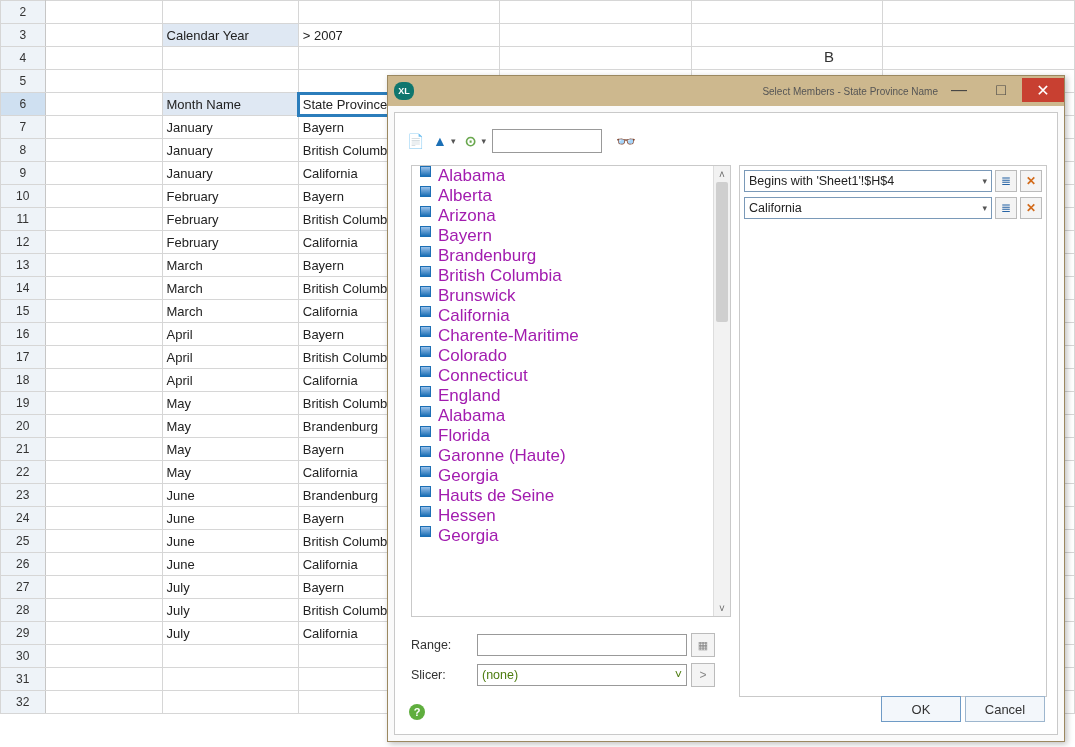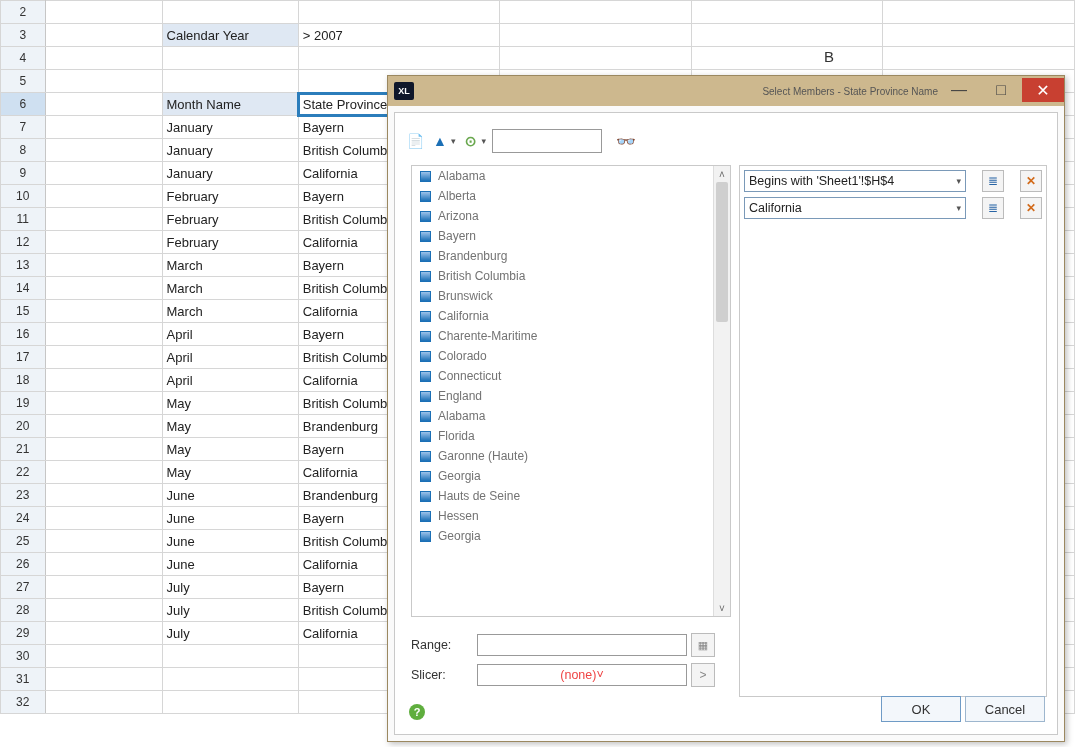--- a/index.html
+++ b/index.html
@@ -12,56 +12,56 @@
 .sheet td.c1{width:104px}
 .sheet td.c2{width:158px}
 .sheet td.c3,.sheet td.c4,.sheet td.c5,.sheet td.c6{width:150px}
 td.hl{background:#dfe8f3}
 td.selL,td.selR{background:#dfe8f3;font-weight:normal}
 tr.rowSel .rowhdr{background:#cfe0f1}
 .cellSel{outline:3px solid #2b7dbb;outline-offset:-2px;background:#fff !important}
 
 .dlg{position:absolute;left:387px;top:75px;width:676px;height:665px;border:1px solid #9b8860;background:#fafafa;box-shadow:2px 2px 6px rgba(0,0,0,.25)}
 .titlebar{height:30px;background:#cdb88e;display:flex;align-items:center}
-.titlebar .xlicon{width:20px;height:18px;margin:0 6px;background:#0f172a;color:#fff;font-size:9px;font-weight:bold;display:flex;align-items:center;justify-content:center;border-radius:2px}
+.titlebar .xlicon{width:20px;height:18px;margin:0 6px;background:#0f766e;color:#fff;font-size:9px;font-weight:bold;display:flex;align-items:center;justify-content:center;border-radius:8px}
 .titlebar .title{flex:1;text-align:right;color:#555;font-size:10px}
 .titlebar .wbtn{width:42px;height:24px;display:flex;align-items:center;justify-content:center;font-family:sans-serif;font-size:16px;color:#444;margin-top:-2px}
 .titlebar .wbtn.close{background:#c84031;color:#fff}
 .body{position:absolute;left:6px;top:36px;right:6px;bottom:6px;border:1px solid #c9c9c9;background:#fff}
 
 .tbar{position:absolute;left:12px;top:14px;right:12px;height:28px;display:flex;align-items:center;gap:6px}
 .ticon{width:18px;height:18px;display:inline-flex;align-items:center;justify-content:center;font-size:14px}
 .ticon.new{color:#d19a3e}
 .ticon.tree{color:#1b6fb5}
 .ticon.link{color:#6aa84f;font-weight:bold}
 .drop{font-size:9px;color:#555;margin-left:-4px}
 .searchbox{width:104px;height:20px;border:1px solid #999;background:#fff}
 .eyes{color:#888;font-size:16px;margin-left:8px}
 
 .listwrap{position:absolute;left:16px;top:52px;width:318px;height:450px;border:1px solid #c9c9c9;background:#fff;overflow:hidden}
 .listinner{position:absolute;left:0;top:0;right:16px;bottom:0;overflow:hidden}
-.mitem{display:flex;align-items:center;height:20px;padding-left:8px;font-size:12px;color:#737373}
+.mitem{display:flex;align-items:flex-start;height:20px;padding-left:8px;font-size:17px;color:#a21caf}
 .mitem .cube{width:9px;height:9px;border:1px solid #1b6fb5;background:linear-gradient(#9cc2ea,#1b6fb5);margin-right:7px}
 .vscroll{position:absolute;right:0;top:0;bottom:0;width:16px;background:#f2f2f2;border-left:1px solid #ddd}
 .vscroll .arr{position:absolute;left:0;width:16px;height:16px;display:flex;align-items:center;justify-content:center;font-size:10px;color:#666}
 .vscroll .up{top:0}
 .vscroll .dn{bottom:0}
 .vscroll .thumb{position:absolute;left:2px;right:2px;top:16px;height:140px;background:#cfcfcf;border-radius:2px}
 
 .fldrow{position:absolute;left:16px;height:24px;display:flex;align-items:center;font-size:12.5px;color:#333}
 .fldrow.range{top:520px}
 .fldrow.slicer{top:550px}
 .fldrow label{width:66px}
 .fldrow .box{width:200px;height:20px;border:1px solid #999;background:#fff;color:#777;padding:0 4px;display:flex;align-items:center}
-.fldrow .box.cbo{justify-content:center;color:#ef4444}
+.fldrow .box.cbo{justify-content:space-between;color:#4d7c0f}
 .fldrow .pick{width:22px;height:22px;border:1px solid #bbb;margin-left:4px;display:flex;align-items:center;justify-content:center;font-size:11px;background:#f4f4f4;color:#888}
 .fldrow .pick.play{font-size:12px}
 
 .rpanel{position:absolute;left:344px;top:52px;right:10px;height:530px;border:1px solid #c9c9c9;background:#fff}
-.frow{display:flex;align-items:center;height:24px;margin:3px 4px;gap:16px}
+.frow{display:flex;align-items:center;height:24px;margin:3px 4px;gap:3px}
 .fsel{flex:1;height:20px;border:1px solid #7a99b8;background:#fff;display:flex;align-items:center;justify-content:space-between;padding:0 4px;font-size:12.5px}
 .fsel .dd{font-size:9px;color:#555}
 .fbtn{width:20px;height:20px;border:1px solid #bbb;background:#f4f4f4;display:flex;align-items:center;justify-content:center;font-size:12px;color:#2864a5}
 .fbtn.x{color:#d26b1b;font-weight:bold}
 
 .btns{position:absolute;right:12px;bottom:12px;display:flex;gap:4px}
 .btn{width:78px;height:24px;border:1px solid #9db6ce;background:#f3f7fb;display:flex;align-items:center;justify-content:center;font-size:13px;color:#333}
 .btn.ok{border-color:#6f9bc6}
 .help{position:absolute;left:14px;bottom:14px;width:16px;height:16px;border-radius:8px;background:#5fae3e;color:#fff;font-weight:bold;font-size:11px;display:flex;align-items:center;justify-content:center}
 .big-b{position:absolute;left:824px;top:48px;font-size:15px;color:#333}

